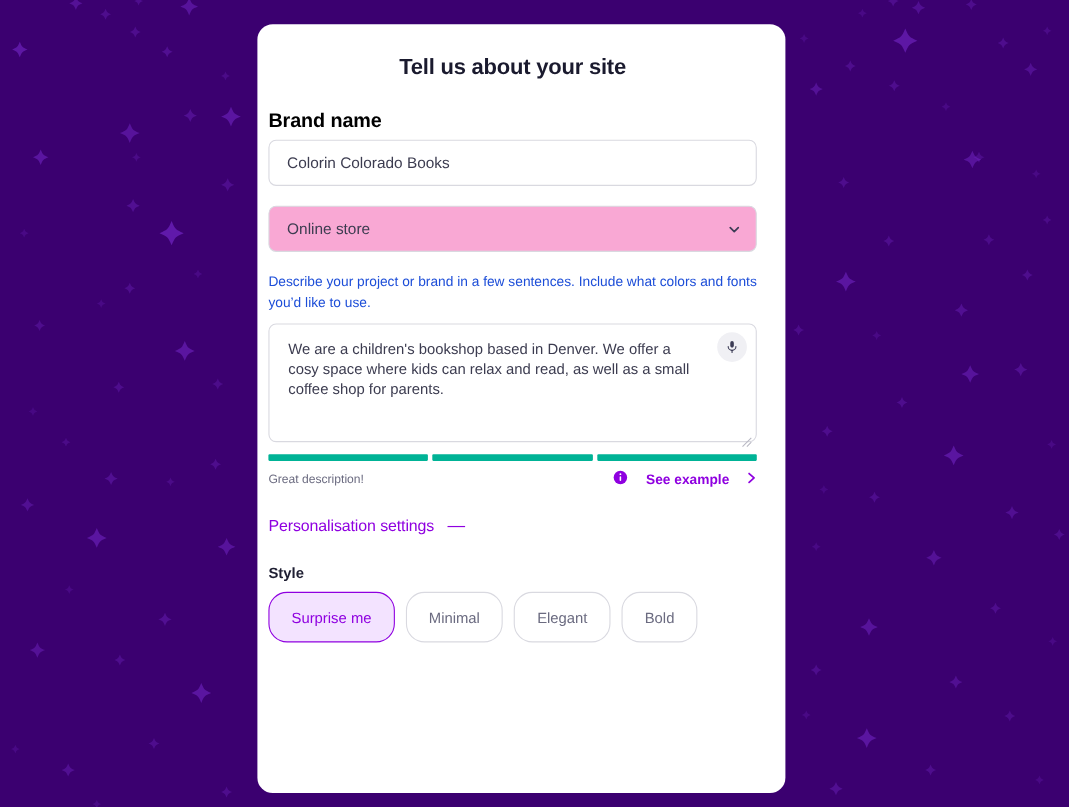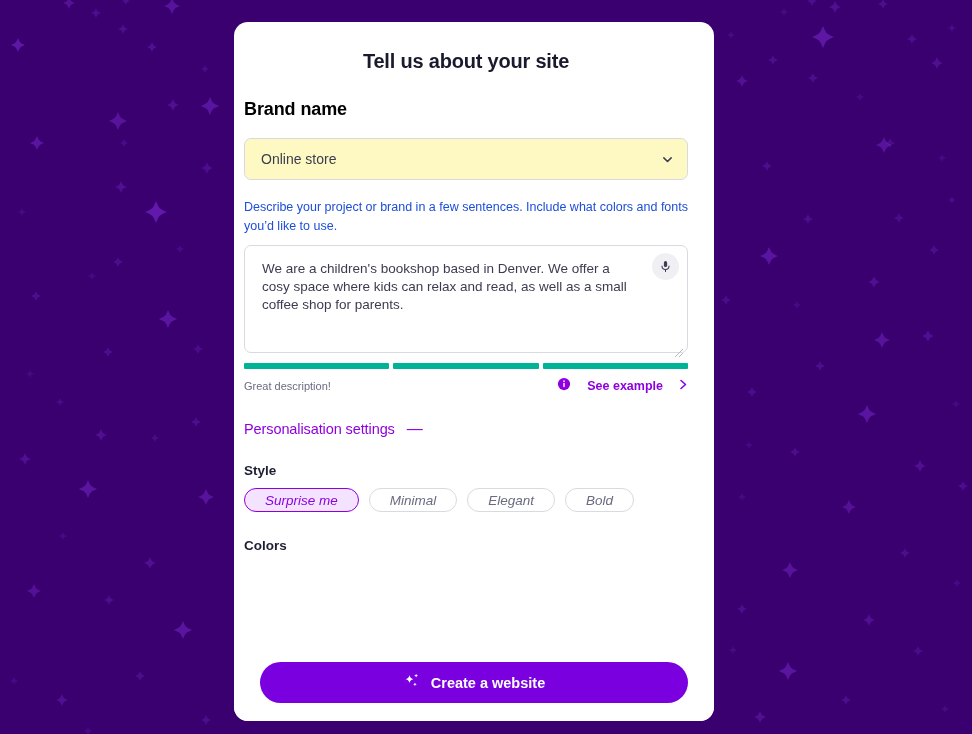--- a/index.html
+++ b/index.html
@@ -83,21 +83,21 @@
 
   .field-group { margin-bottom: 18px; }
 
   
   .select-wrap { position: relative; }
   .select-box {
     width: 100%;
     height: 42px;
     border: 1px solid #d9d9e0;
     border-radius: 7px;
-    background: #fef9c3;
+    background: #f9a8d4;
     display: flex;
     align-items: center;
     padding: 0 16px;
     font-size: 14px;
     color: #3c3c50;
     cursor: pointer;
   }
   .select-chevron {
     position: absolute;
     right: 14px;
@@ -206,32 +206,31 @@
   .sub-label {
     font-size: 13.5px;
     font-weight: bold;
     color: #1e1e32;
     margin-top: 26px;
     margin-bottom: 10px;
   }
 
   .chips { display: flex; gap: 10px; flex-wrap: wrap; }
   .chip {
-    height: 24px;
+    height: 46px;
     padding: 0 20px;
     border-radius: 17px;
     border: 1px solid #d9d9e0;
     background: #fff;
     color: #6b6b80;
     font-family: "Liberation Sans", sans-serif;
     font-size: 13.5px;
     display: flex;
     align-items: center;
     cursor: pointer;
-    font-style: italic;
   }
   .chip.selected {
     background: #f3e3ff;
     border-color: #8f00e0;
     color: #8f00e0;
   }
 
   
   .cta-dock {
     position: absolute;
@@ -360,20 +359,21 @@
     </g>
 </svg>
 
 <div class="card">
   <div class="card-scroll">
 
     <div class="page-title">Tell us about your site</div>
 
     <div class="field-group">
       <div class="field-label">Brand name</div>
+      <input class="text-input" type="text" value="Colorin Colorado Books" style="">
     </div>
 
     <div class="field-group">
       <div class="select-wrap">
         <div class="select-box">
           <span>Online store</span>
         </div>
         <span class="select-chevron">
           <svg width="13" height="13" viewBox="0 0 16 16" fill="none" xmlns="http://www.w3.org/2000/svg">
             <path d="M3.5 6L8 10.5L12.5 6" stroke="#3c3c55" stroke-width="1.9" stroke-linecap="round" stroke-linejoin="round"></path>
@@ -433,28 +433,15 @@
     </div>
 
     <div class="sub-label">Style</div>
     <div class="chips">
       <button class="chip selected">Surprise me</button>
       <button class="chip">Minimal</button>
       <button class="chip">Elegant</button>
       <button class="chip">Bold</button>
     </div>
 
-    <div class="sub-label">Colors</div>
   </div>
 
-  <div class="cta-dock">
-    <button class="cta-btn">
-      <span>
-        <svg width="19" height="19" viewBox="0 0 24 24" xmlns="http://www.w3.org/2000/svg">
-          <path d="M8.2 4.2c1 3.2 1.6 3.8 4.8 4.8-3.2 1-3.8 1.6-4.8 4.8-1-3.2-1.6-3.8-4.8-4.8 3.2-1 3.8-1.6 4.8-4.8z" fill="#ffffff"></path>
-          <path d="M16.6 2.2c.5 1.6.8 1.9 2.4 2.4-1.6.5-1.9.8-2.4 2.4-.5-1.6-.8-1.9-2.4-2.4 1.6-.5 1.9-.8 2.4-2.4z" fill="#ffffff"></path>
-          <path d="M15.1 13.2c.5 1.6.8 1.9 2.4 2.4-1.6.5-1.9.8-2.4 2.4-.5-1.6-.8-1.9-2.4-2.4 1.6-.5 1.9-.8 2.4-2.4z" fill="#ffffff"></path>
-        </svg>
-      </span>
-      <span>Create a website</span>
-    </button>
-  </div>
 </div>
 
 </body></html>

